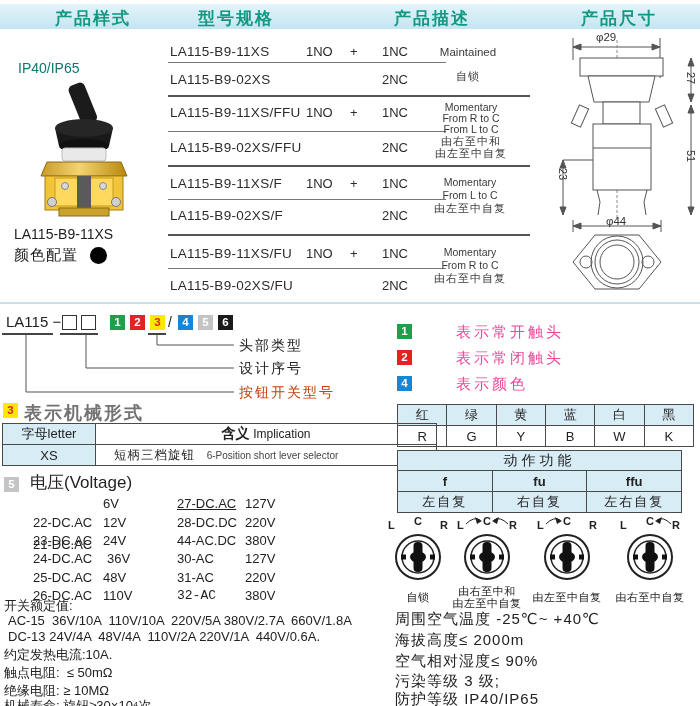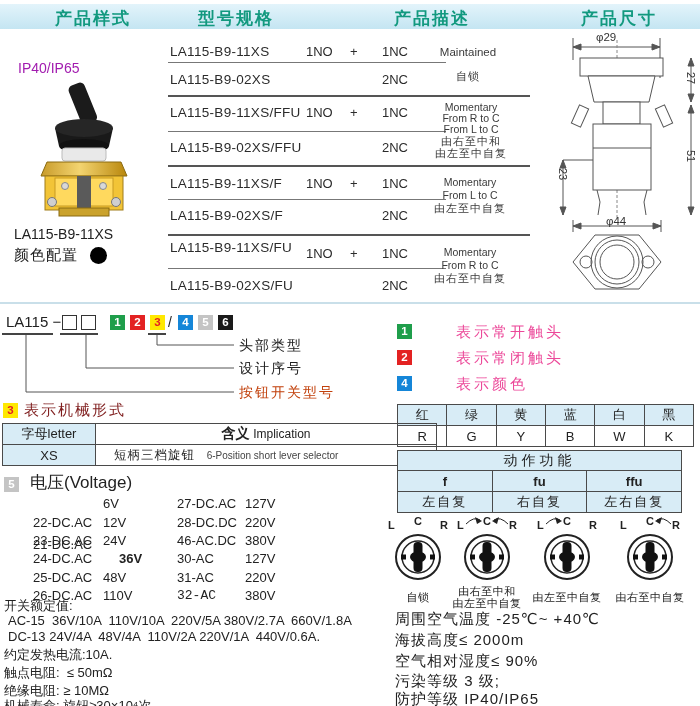--- a/index.html
+++ b/index.html
@@ -40,21 +40,21 @@
 <body>
 
 <div class="page">
 
   <div class="abs band"></div>
   <span class="abs hdr" style="left:77px;margin-left:16px;">产品样式</span>
   <span class="abs hdr" style="left:236px;">型号规格</span>
   <span class="abs hdr" style="left:432px;">产品描述</span>
   <span class="abs hdr" style="left:619px;">产品尺寸</span>
 
-  <span class="abs txt" style="left:18px;top:60px;font-size:14px;color:#a21caf;">IP40/IP65</span>
+  <span class="abs txt" style="left:18px;top:60px;font-size:14px;color:#0f766e;">IP40/IP65</span>
   <svg class="abs" style="left:25px;top:80px;" width="118" height="142" viewBox="0 0 118 142">
     <defs>
       <linearGradient id="goldg" x1="0" y1="0" x2="1" y2="0">
         <stop offset="0" stop-color="#c89b2a"></stop>
           <stop offset=".45" stop-color="#f3d470"></stop>
           <stop offset="1" stop-color="#b8860b"></stop>
       </linearGradient>
     </defs>
     <g>
       <rect x="48" y="2" width="17" height="42" rx="5" transform="rotate(-22 59 20)" fill="#1b1b1b"></rect>
@@ -107,21 +107,21 @@
   <span class="abs mcontact" style="left:350px;top:176px;">+</span>
   <span class="abs mcontact" style="left:382px;top:176px;">1NC</span>
   <div class="abs mline" style="left:168px;top:199px;width:278px;"></div>
   <span class="abs mmodel" style="left:170px;top:208px;">LA115-B9-02XS/F</span>
   <span class="abs mcontact" style="left:382px;top:208px;">2NC</span>
   <span class="abs mdesc" style="left:470px;top:177px;">Momentary</span>
   <span class="abs mdesc" style="left:470px;top:190px;">From L to C</span>
   <span class="abs mdesc mdesc-cn" style="left:470px;top:203px;">由左至中自复</span>
   <div class="abs gline" style="left:168px;top:234px;width:362px;"></div>
 
-  <span class="abs mmodel" style="left:170px;top:240px;text-align:center;">LA115-B9-11XS/FU</span>
+  <span class="abs mmodel" style="left:170px;top:246px;text-align:center;">LA115-B9-11XS/FU</span>
   <span class="abs mcontact" style="left:306px;top:246px;">1NO</span>
   <span class="abs mcontact" style="left:350px;top:246px;">+</span>
   <span class="abs mcontact" style="left:382px;top:246px;">1NC</span>
   <div class="abs mline" style="left:168px;top:268px;width:278px;"></div>
   <span class="abs mmodel" style="left:170px;top:278px;">LA115-B9-02XS/FU</span>
   <span class="abs mcontact" style="left:382px;top:278px;">2NC</span>
   <span class="abs mdesc" style="left:470px;top:247px;">Momentary</span>
   <span class="abs mdesc" style="left:470px;top:260px;">From R to C</span>
   <span class="abs mdesc mdesc-cn" style="left:470px;top:273px;">由右至中自复</span>
 
@@ -218,21 +218,21 @@
       <td>G</td>
       <td>Y</td>
       <td>B</td>
       <td>W</td>
       <td>K</td>
     </tr>
   </tbody>
     </table>
 
   <div class="abs nbox bg-yellow" style="left:3px;top:403px;">3</div>
-  <span class="abs txt" style="left:24px;top:401px;font-size:15px;font-weight:normal;color:#7f1d1d;letter-spacing:2px;">表示机械形式</span>
+  <span class="abs txt" style="left:24px;top:401px;font-size:18px;font-weight:bold;color:#737373;letter-spacing:2px;">表示机械形式</span>
   <table class="abs dt" style="left:2px;top:423px;width:435px;border:1.5px solid #4a4a4a;">
     <tbody>
         <tr>
       <td class="bluebg" style="width:92px;font-size:13px;">字母letter</td>
       <td>
         <span style="font-size:14px;font-weight:bold;">含义</span>
         <span style="font-size:12px;">Implication</span>
       </td>
     </tr>
     <tr>
@@ -247,30 +247,30 @@
 
   <div class="abs nbox bg-gray" style="left:4px;top:477px;">5</div>
   <span class="abs txt" style="left:30px;top:471px;font-size:17px;color:#222;">电压(Voltage)</span>
   <span class="abs txt ratline" style="left:33px;top:496px;margin-top:41px;">21-DC.AC</span>
     <span class="abs txt ratline" style="left:103px;top:496px;">6V</span>
   <span class="abs txt ratline" style="left:33px;top:515px;">22-DC.AC</span>
     <span class="abs txt ratline" style="left:103px;top:515px;">12V</span>
   <span class="abs txt ratline" style="left:33px;top:533px;">23-DC.AC</span>
     <span class="abs txt ratline" style="left:103px;top:533px;">24V</span>
   <span class="abs txt ratline" style="left:33px;top:551px;">24-DC.AC</span>
-    <span class="abs txt ratline" style="left:119px;top:551px;font-weight:bold;">36V</span>
+    <span class="abs txt ratline" style="left:107px;top:551px;">36V</span>
   <span class="abs txt ratline" style="left:33px;top:570px;">25-DC.AC</span>
     <span class="abs txt ratline" style="left:103px;top:570px;">48V</span>
   <span class="abs txt ratline" style="left:33px;top:588px;">26-DC.AC</span>
     <span class="abs txt ratline" style="left:103px;top:588px;">110V</span>
-  <span class="abs txt ratline" style="left:177px;top:496px;">27-DC.AC</span>
+  <span class="abs txt ratline" style="left:177px;top:496px;text-decoration:underline;">27-DC.AC</span>
     <span class="abs txt ratline" style="left:245px;top:496px;">127V</span>
   <span class="abs txt ratline" style="left:177px;top:515px;">28-DC.DC</span>
     <span class="abs txt ratline" style="left:245px;top:515px;">220V</span>
-  <span class="abs txt ratline" style="left:177px;top:533px;">46-AC.DC</span>
+  <span class="abs txt ratline" style="left:177px;top:533px;">44-AC.DC</span>
     <span class="abs txt ratline" style="left:245px;top:533px;">380V</span>
   <span class="abs txt ratline" style="left:177px;top:551px;">30-AC</span>
     <span class="abs txt ratline" style="left:245px;top:551px;">127V</span>
   <span class="abs txt ratline" style="left:177px;top:570px;">31-AC</span>
     <span class="abs txt ratline" style="left:245px;top:570px;">220V</span>
   <span class="abs txt ratline" style="left:177px;top:588px;font-family:Liberation Mono, monospace;">32-AC</span>
     <span class="abs txt ratline" style="left:245px;top:588px;">380V</span>
 
   <span class="abs txt ratline" style="left:4px;top:597px;">开关额定值:</span>
   <span class="abs pre ratline" style="left:8px;top:613px;">AC-15  36V/10A  110V/10A  220V/5A 380V/2.7A  660V/1.8A</span>

